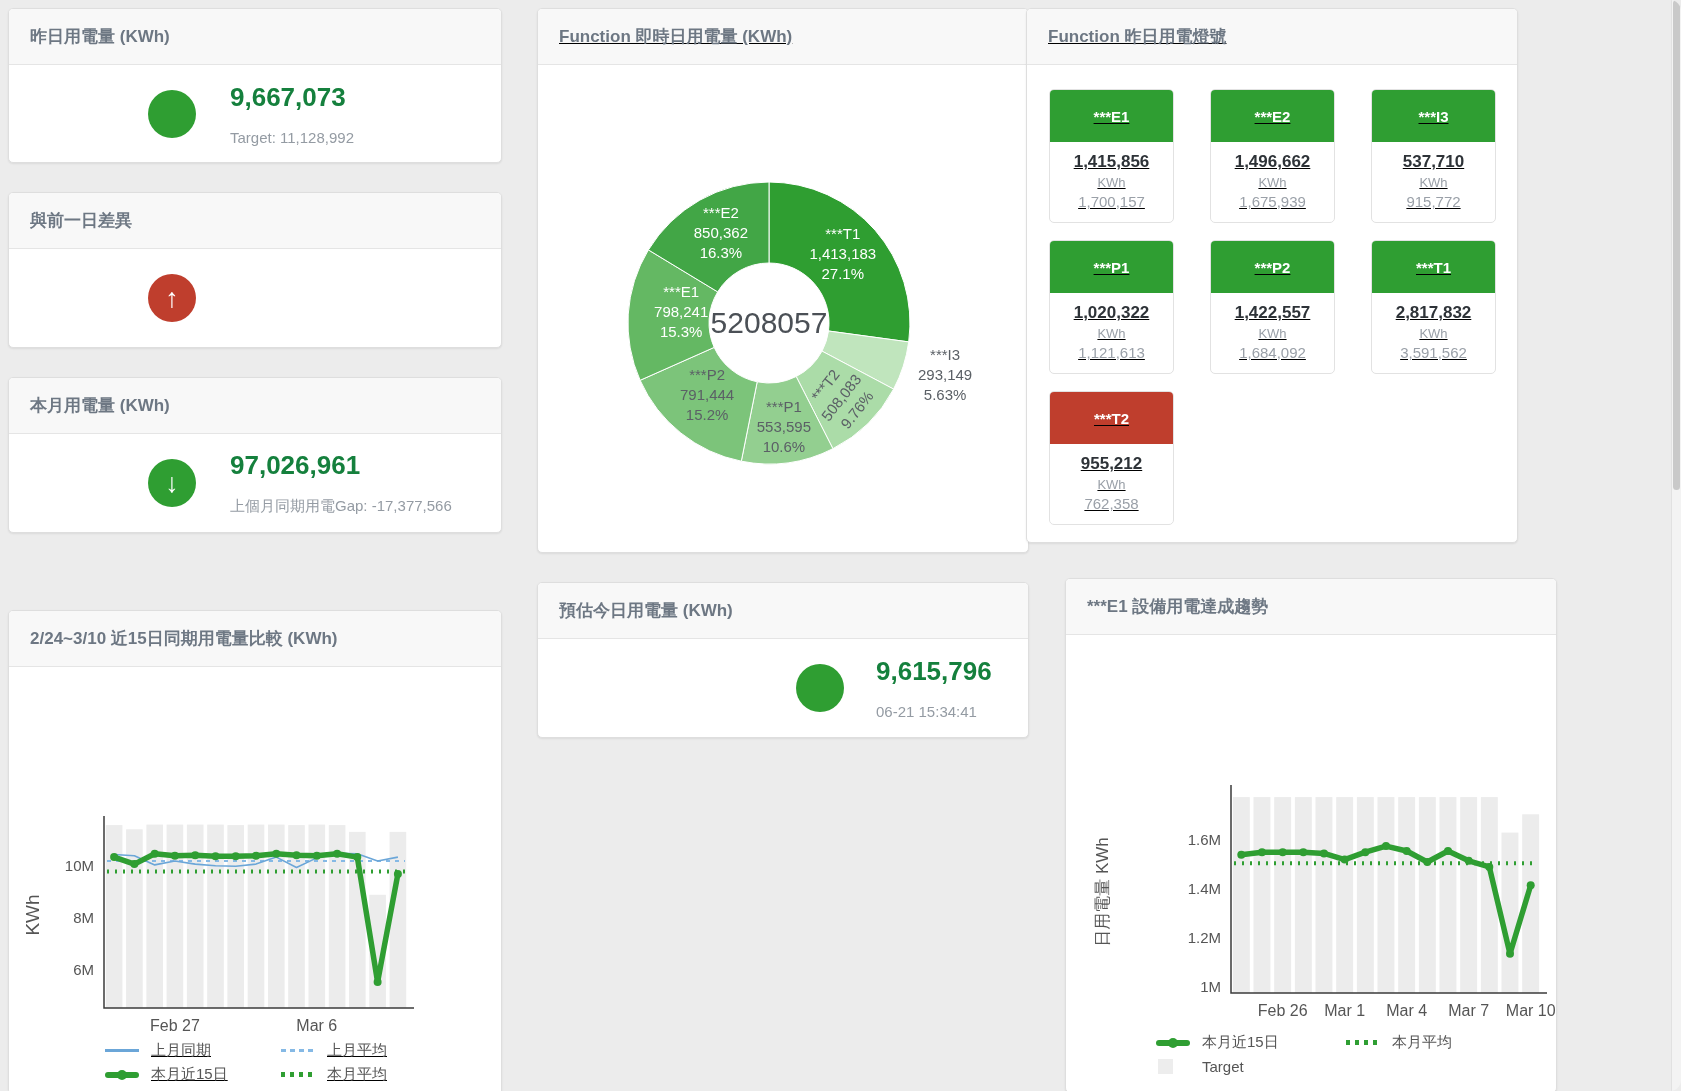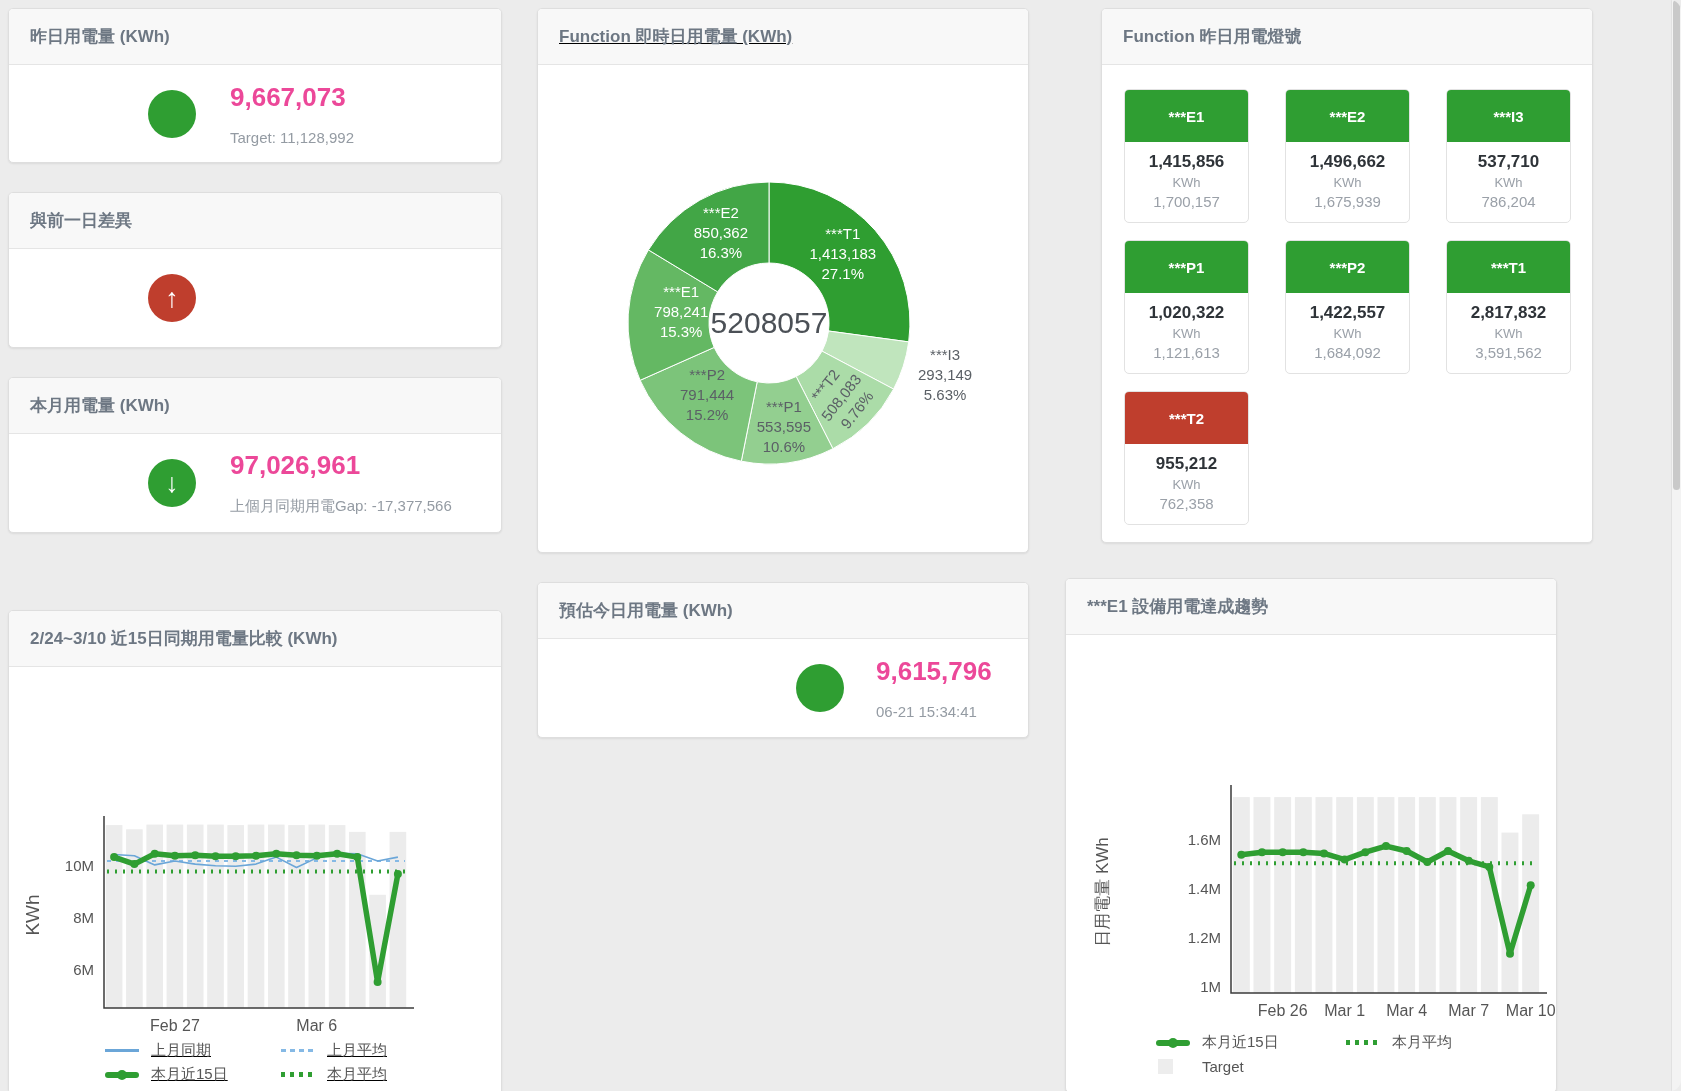--- a/index.html
+++ b/index.html
@@ -8,21 +8,21 @@
   .card{position:absolute;background:#fff;border:1px solid #dedede;border-radius:5px;
         box-shadow:0 1px 2px rgba(0,0,0,.08);overflow:hidden;box-sizing:border-box;}
   .card-header{height:55px;background:#f8f8f8;border-bottom:1px solid #e5e5e5;display:flex;
         align-items:center;padding:0 21px;font-size:17px;font-weight:bold;color:#6d7783;}
   .card-body{position:relative;}
   .stat-row{display:flex;align-items:center;height:98px;gap:34px;}
   .circle{width:48px;height:48px;border-radius:50%;display:flex;align-items:center;
         justify-content:center;color:#fff;font-weight:bold;font-size:27px;flex:none;line-height:1;}
   .c-green{background:#2f9e32;}
   .c-red{background:#bf3e2d;}
-  .stat-num{font-size:26px;font-weight:bold;color:#ec4899;line-height:1.2;}
+  .stat-num{font-size:26px;font-weight:bold;color:#15803d;line-height:1.2;}
   .stat-sub{font-size:15px;color:#949ba3;margin-top:16px;}
   .right-align{text-align:left;}
   .tiles{display:grid;grid-template-columns:repeat(3,125px);column-gap:36px;row-gap:17px;padding:24px 22px;}
   .tile{border:1px solid #e2e2e2;border-radius:5px;overflow:hidden;background:#fff;}
   .tile-head{height:52px;display:flex;align-items:center;justify-content:center;color:#fff;
         font-weight:bold;font-size:15px;}
   .th-green{background:#2f9e32;}
   .th-red{background:#bf3e2d;}
   .tile-body{text-align:center;padding:10px 2px 12px;}
   .tile-val{font-size:17px;font-weight:bold;color:#2e3338;}
@@ -191,21 +191,21 @@
       <div class="stat-row" style="padding-left:258px;gap:32px;">
         <div class="circle c-green"></div>
         <div class="right-align">
           <div class="stat-num">9,615,796</div>
           <div class="stat-sub">06-21 15:34:41</div>
         </div>
       </div>
     </div>
   </div>
 
-  <div class="card" style="left:1101px;top:8px;width:492px;height:535px;">
+  <div class="card" style="left:1026px;top:8px;width:492px;height:535px;text-decoration:underline;">
     <div class="card-header">Function 昨日用電燈號</div>
     <div class="card-body">
       <div class="tiles" id="signal-tiles">
           <div class="tile">
             <div class="tile-head th-green">***E1</div>
             <div class="tile-body">
               <div class="tile-val">1,415,856</div>
               <div class="tile-unit">KWh</div>
               <div class="tile-target">1,700,157</div>
             </div>
@@ -216,21 +216,21 @@
               <div class="tile-val">1,496,662</div>
               <div class="tile-unit">KWh</div>
               <div class="tile-target">1,675,939</div>
             </div>
           </div>
           <div class="tile">
             <div class="tile-head th-green">***I3</div>
             <div class="tile-body">
               <div class="tile-val">537,710</div>
               <div class="tile-unit">KWh</div>
-              <div class="tile-target">786,204</div>
+              <div class="tile-target">915,772</div>
             </div>
           </div>
           <div class="tile">
             <div class="tile-head th-green">***P1</div>
             <div class="tile-body">
               <div class="tile-val">1,020,322</div>
               <div class="tile-unit">KWh</div>
               <div class="tile-target">1,121,613</div>
             </div>
           </div>

